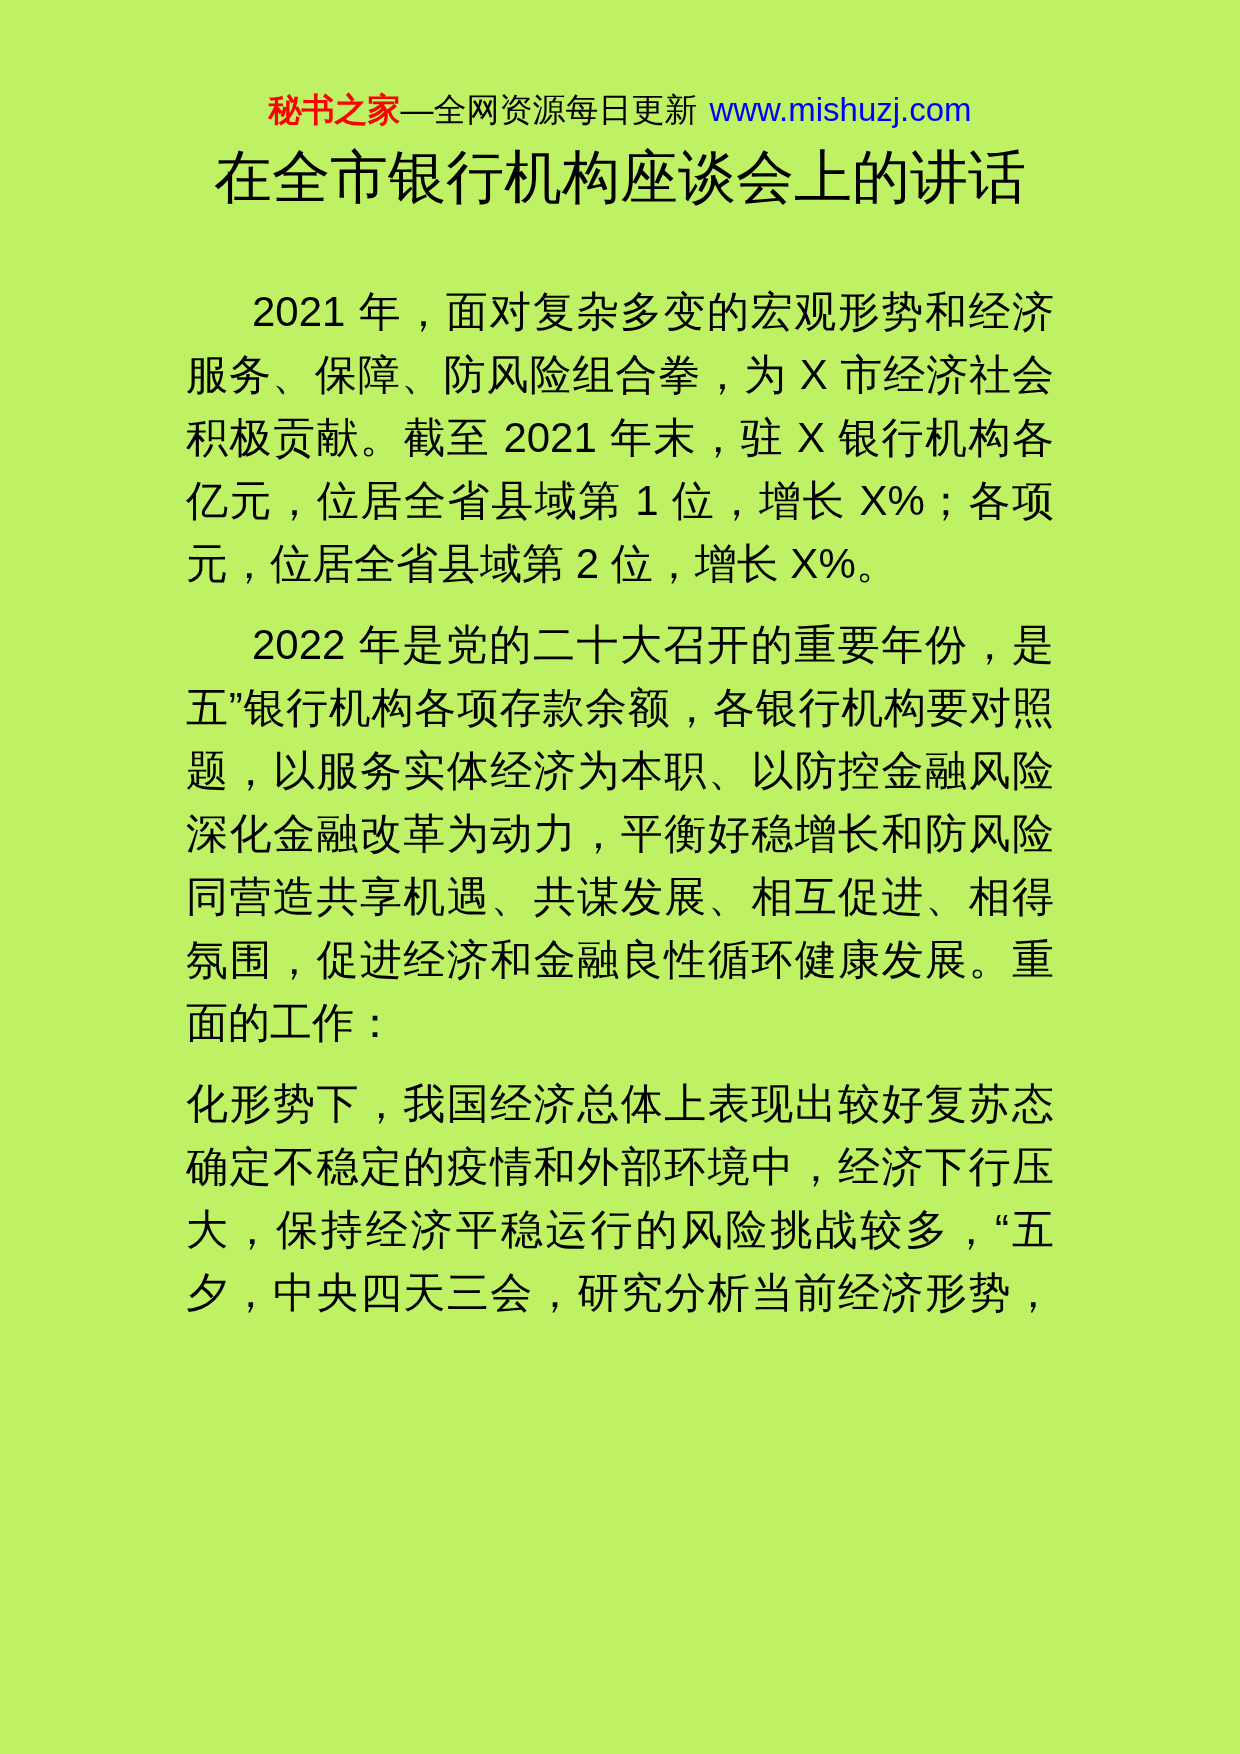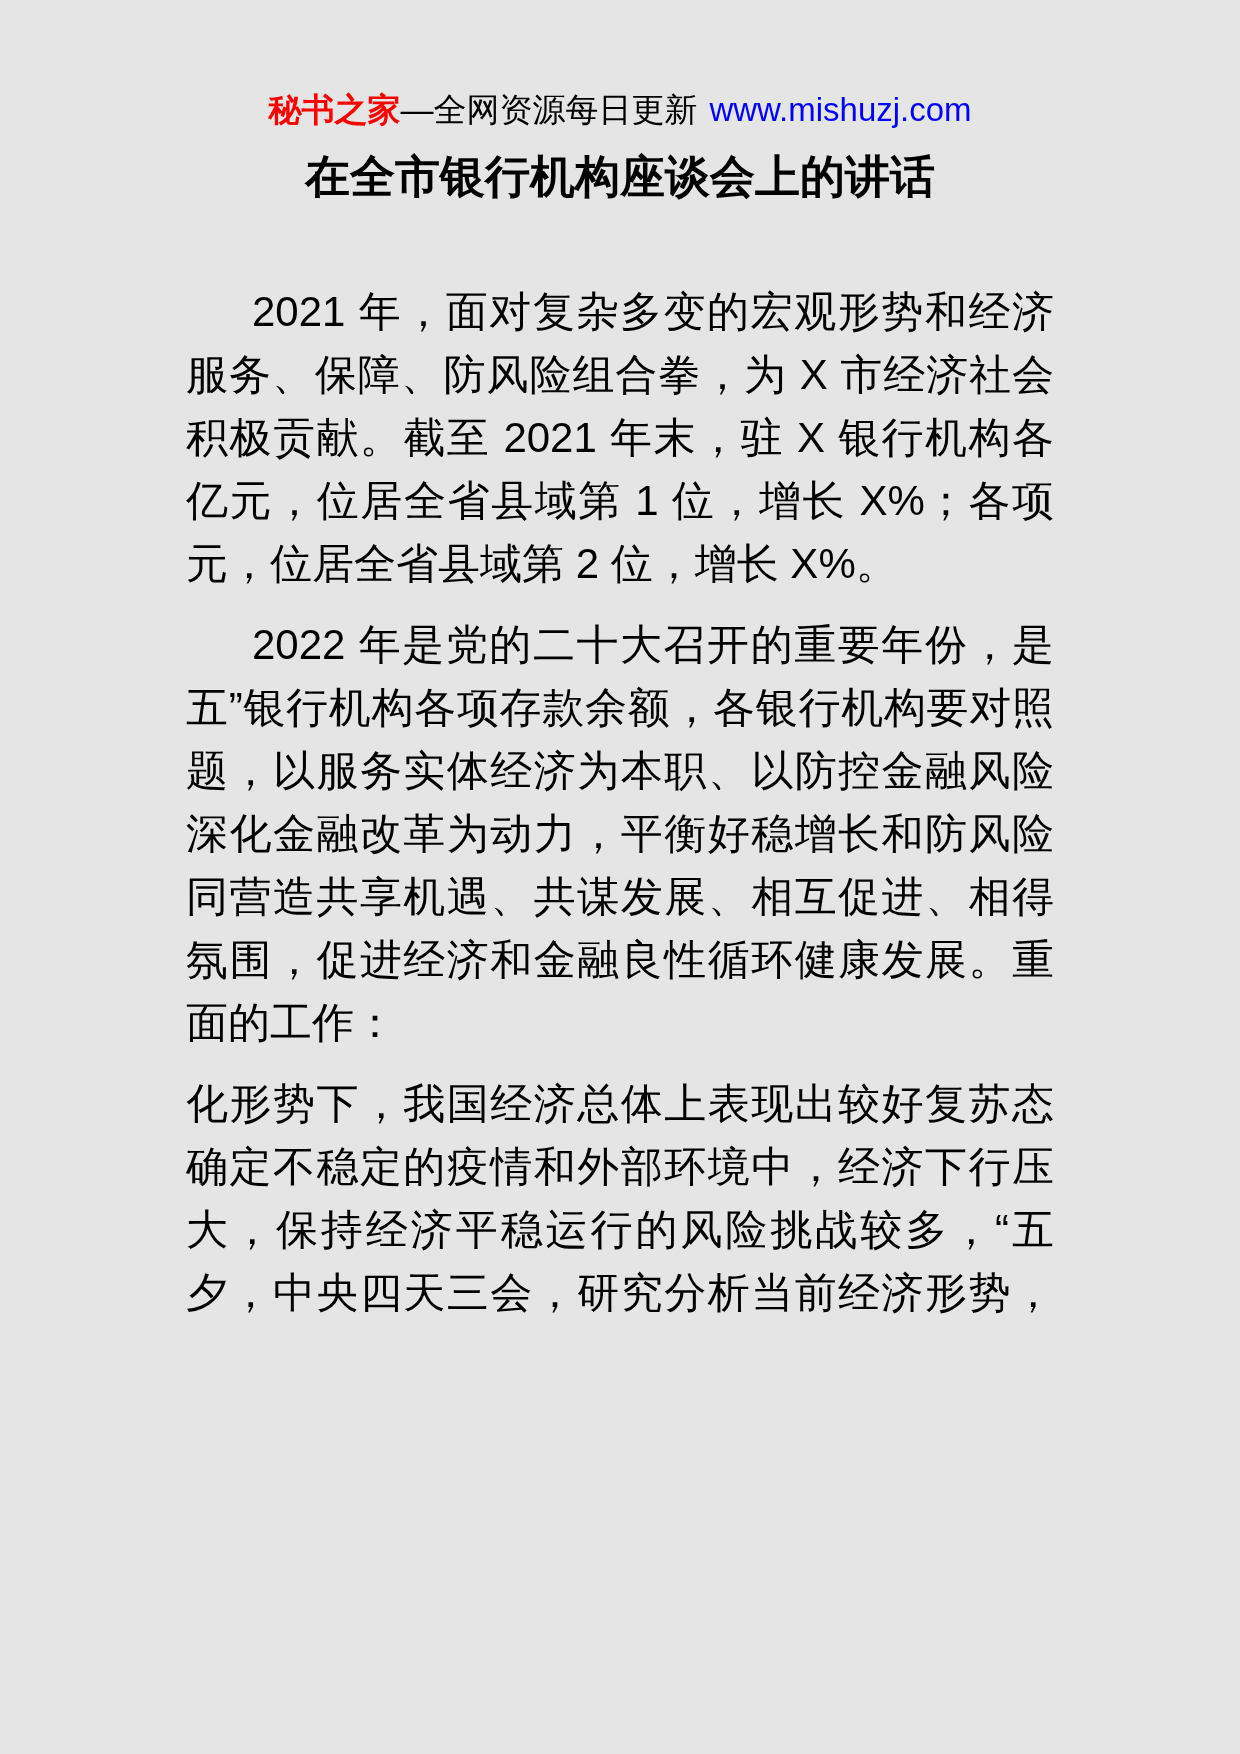--- a/index.html
+++ b/index.html
@@ -1,43 +1,43 @@
 <!DOCTYPE html>
 <html><head>
 <meta charset="utf-8">
 <style>
   html, body { margin: 0; padding: 0; background: #ffffff; }
   .page {
     position: relative;
     width: 1240px;
     height: 1754px;
-    background: #e5e5e5;
+    background: #bef264;
     overflow: hidden;
     font-family: "Liberation Sans", "DejaVu Sans", sans-serif;
     color: #000000;
   }
   .content {
     width: 868px;
     margin: 0 auto;
   }
   .header {
     padding-top: 88px;
     text-align: center;
     font-size: 33px;
     line-height: 44px;
     white-space: nowrap;
   }
   .brand { font-weight: bold; }
   .url { margin-left: 12px; }
   .title {
     margin: 14px 0 0 0;
     text-align: center;
-    font-size: 45px;
+    font-size: 58px;
     line-height: 62px;
-    font-weight: bold;
+    font-weight: normal;
   }
   .doc-body { margin-top: 72px; }
   .paragraph { margin: 0 0 18px 0; }
   .paragraph:last-child { margin-bottom: 0; }
   .line {
     font-size: 42px;
     height: 63px;
     line-height: 63px;
     text-align: justify;
     text-align-last: justify;

